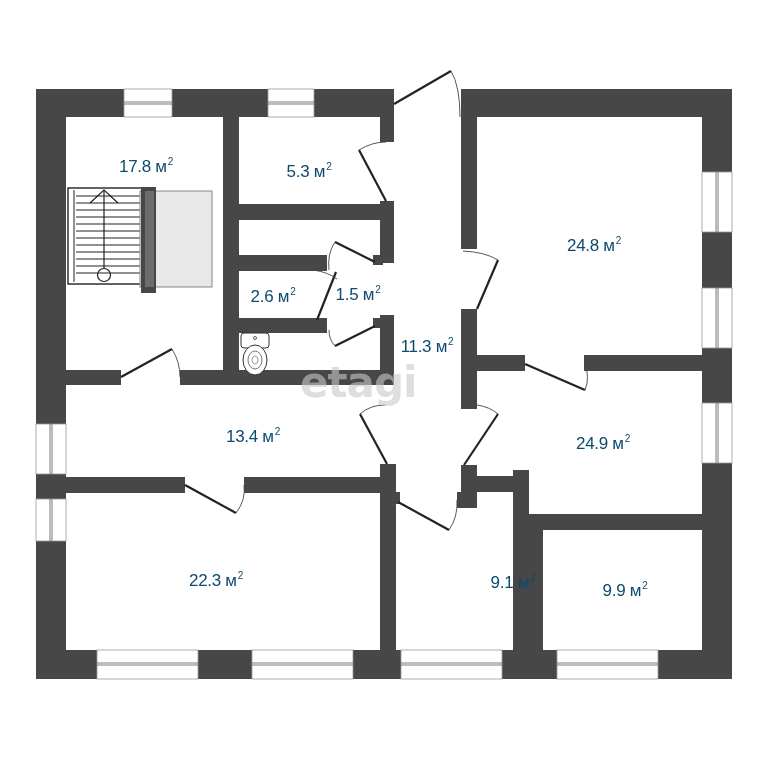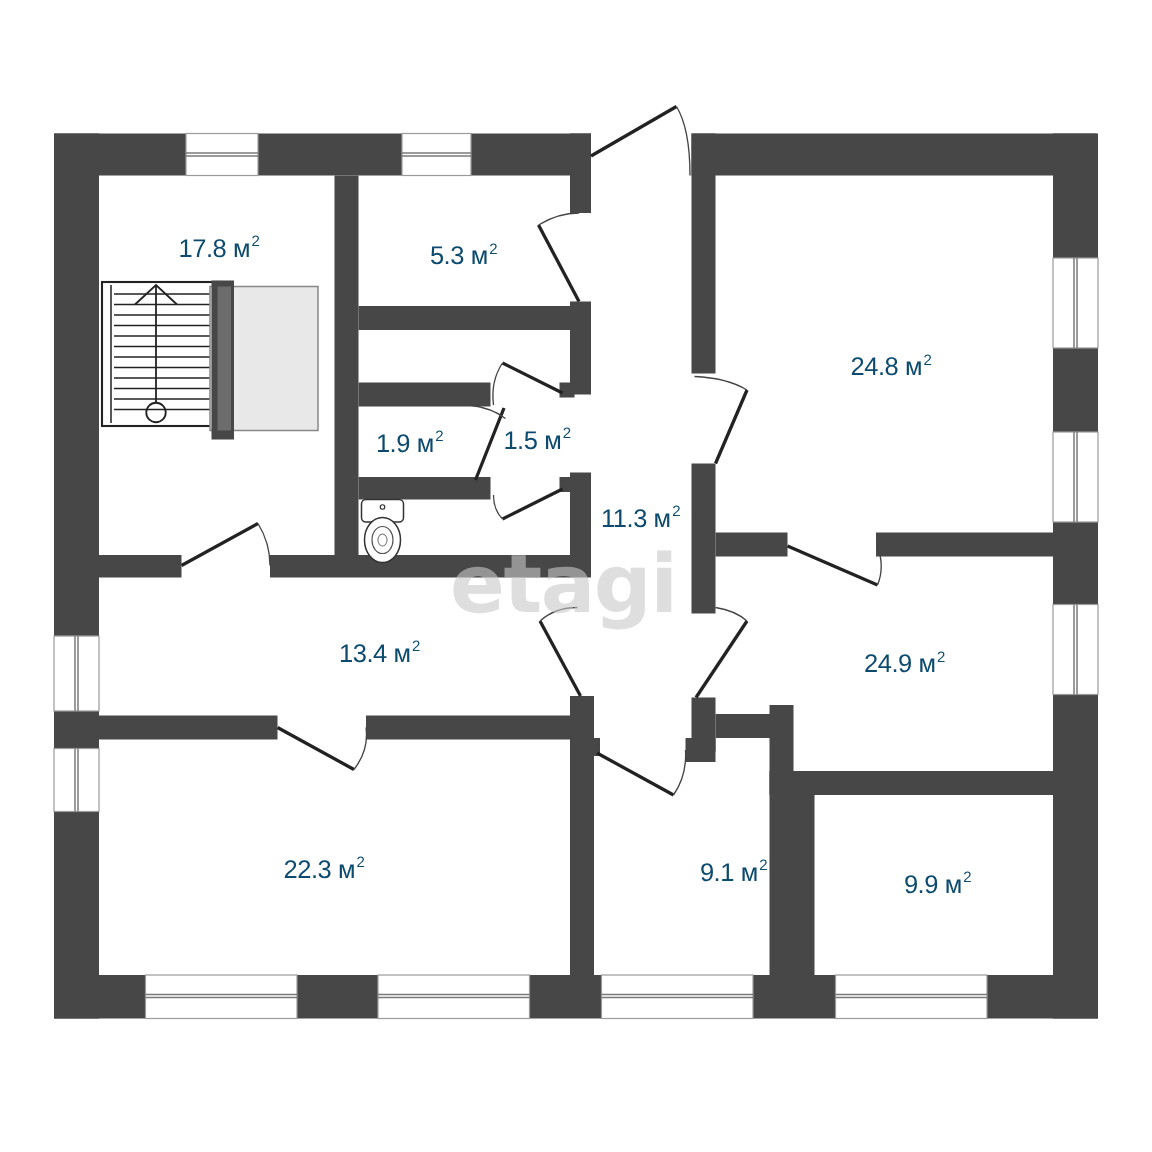--- a/index.html
+++ b/index.html
@@ -5,21 +5,21 @@
     html, body { margin: 0; padding: 0; background: #ffffff; }
     body { width: 768px; height: 768px; overflow: hidden; position: relative; font-family: "Liberation Sans", "DejaVu Sans", sans-serif; }
     #plan { position: absolute; left: 0; top: 0; width: 768px; height: 768px; }
     .wall { fill: #474747; }
     .win-fill { fill: #ffffff; stroke: #9a9a9a; stroke-width: 0.8; }
     .win-line { stroke: #7a7a7a; stroke-width: 1; fill: none; }
     .door-leaf { stroke: #222222; stroke-width: 2.2; fill: none; }
     .door-arc { stroke: #444444; stroke-width: 0.9; fill: none; }
     .room-label { position: absolute; font-family: Liberation Sans, sans-serif; font-size: 17px; color: #0c4a6e; white-space: nowrap; transform: translate(-50%, -50%); letter-spacing: -0.3px; }
     .room-label sup { font-size: 10px; vertical-align: 7px; margin-left: 1px; }
-    .watermark { position: absolute; left: 300px; top: 358px; font-family: "DejaVu Sans", sans-serif; font-weight: bold; font-size: 54px; color: rgba(200,200,200,0.6); letter-spacing: -1px; pointer-events: none; }
+    .watermark { position: absolute; left: 300px; top: 358px; font-family: "DejaVu Sans", sans-serif; font-weight: bold; font-size: 42px; color: rgba(200,200,200,0.6); letter-spacing: -1px; pointer-events: none; }
   </style>
 </head>
 <body>
 
 <svg id="plan" viewBox="0 0 768 768" xmlns="http://www.w3.org/2000/svg">
 
   <g>
 
     <rect class="wall" x="36" y="89" width="358" height="28"></rect>
 
@@ -233,29 +233,29 @@
     <ellipse cx="255" cy="360" rx="3" ry="4" fill="none" stroke="#777" stroke-width="0.7"></ellipse>
   </g>
 </svg>
 
 <div class="watermark">etagi</div>
 
 <div class="room-label" style="left:146px;top:166px;"><span>17.8</span> <span>м</span><sup>2</sup></div>
 
 <div class="room-label" style="left:309px;top:171px;"><span>5.3</span> <span>м</span><sup>2</sup></div>
 
-<div class="room-label" style="left:273px;top:296px;"><span>1.9</span> <span>м</span><sup>2</sup></div>
+<div class="room-label" style="left:273px;top:296px;"><span>2.6</span> <span>м</span><sup>2</sup></div>
 
 <div class="room-label" style="left:358px;top:294px;"><span>1.5</span> <span>м</span><sup>2</sup></div>
 
 <div class="room-label" style="left:427px;top:346px;"><span>11.3</span> <span>м</span><sup>2</sup></div>
 
 <div class="room-label" style="left:594px;top:234px;margin-top:11px;"><span>24.8</span> <span>м</span><sup>2</sup></div>
 
 <div class="room-label" style="left:221px;top:436px;margin-left:32px;"><span>13.4</span> <span>м</span><sup>2</sup></div>
 
 <div class="room-label" style="left:603px;top:443px;"><span>24.9</span> <span>м</span><sup>2</sup></div>
 
 <div class="room-label" style="left:216px;top:580px;"><span>22.3</span> <span>м</span><sup>2</sup></div>
 
-<div class="room-label" style="left:465px;top:582px;padding-left:48px;"><span>9.1</span> <span>м</span><sup>2</sup></div>
+<div class="room-label" style="left:489px;top:582px;padding-left:48px;"><span>9.1</span> <span>м</span><sup>2</sup></div>
 
 <div class="room-label" style="left:625px;top:590px;"><span>9.9</span> <span>м</span><sup>2</sup></div>
 
 </body></html>

